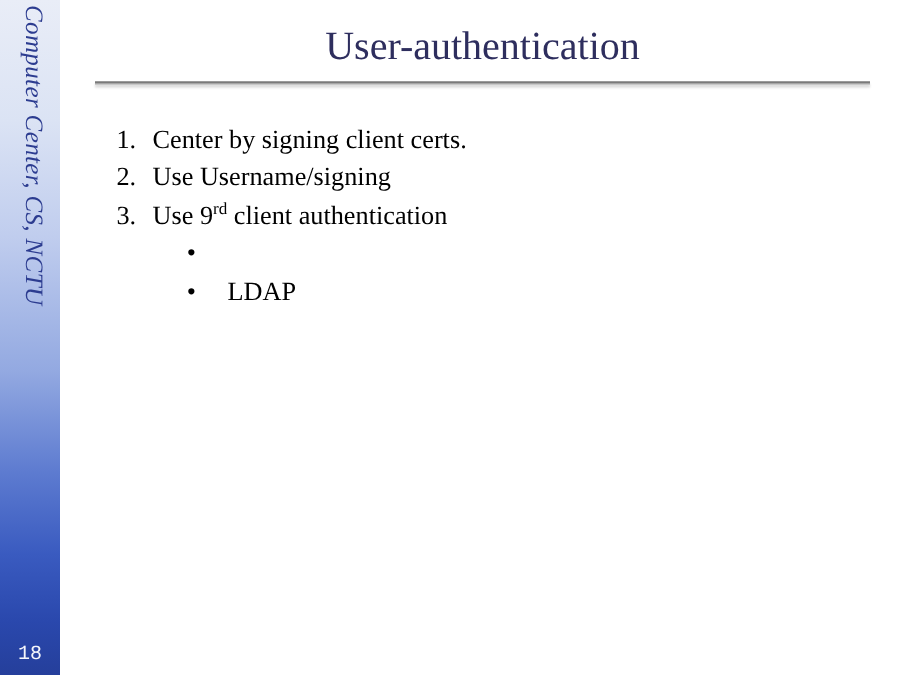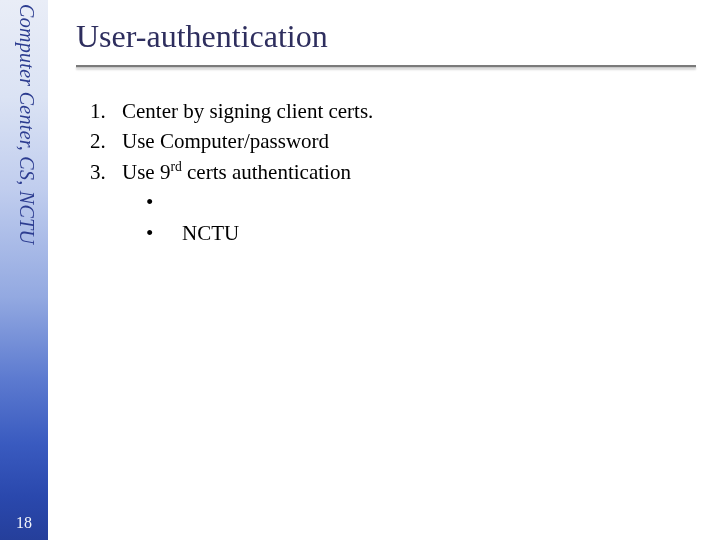--- a/index.html
+++ b/index.html
@@ -35,29 +35,30 @@
     white-space: nowrap;
     transform-origin: left top;
     transform: rotate(90deg) translate(0, -28px);
     letter-spacing: 0.3px;
   }
   .page-number {
     position: absolute;
     left: 0; bottom: 8px;
     width: 48px;
     text-align: center;
-    font-family: Liberation Serif, serif;
+    font-family: Liberation Mono, monospace;
     font-size: 16px;
     color: #f4f6fb;
   }
   .content {
     position: absolute;
     left: 48px; top: 0;
     width: 672px; height: 540px;
     padding: 18px 24px 0 28px;
+    text-align: center;
   }
   .title {
     font-size: 32px;
     color: #2e2e5e;
     font-weight: normal;
     margin-bottom: 10px;
   }
   .title-rule {
     height: 0;
     border-top: 2px solid #7a7a7a;
@@ -95,30 +96,30 @@
   <h1 class="title">User-authentication</h1>
   <div class="title-rule"></div>
 
   <div class="list">
     <div class="row">
       <span class="num">1.</span>
       <span>Center by signing client certs.</span>
     </div>
     <div class="row">
       <span class="num">2.</span>
-      <span>Use Computer/password</span>
+      <span>Use Username/signing</span>
     </div>
     <div class="row">
       <span class="num">3.</span>
-      <span><span>Use 9</span><sup>rd</sup><span> certs authentication</span></span>
+      <span><span>Use 9</span><sup>rd</sup><span> client authentication</span></span>
     </div>
 
     <div class="sublist">
       <div class="row">
         <span class="bullet">•</span>
       </div>
       <div class="row">
         <span class="bullet">•</span>
-        <span>NCTU</span>
+        <span>LDAP</span>
       </div>
     </div>
   </div>
 </div>
 
 </body></html>

